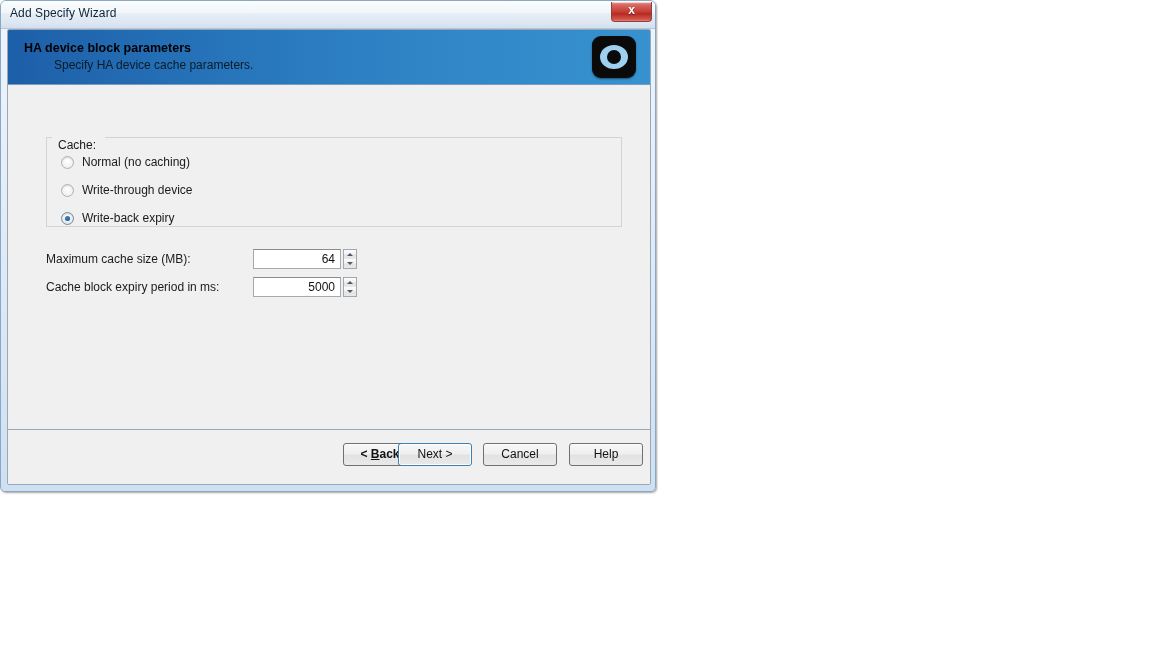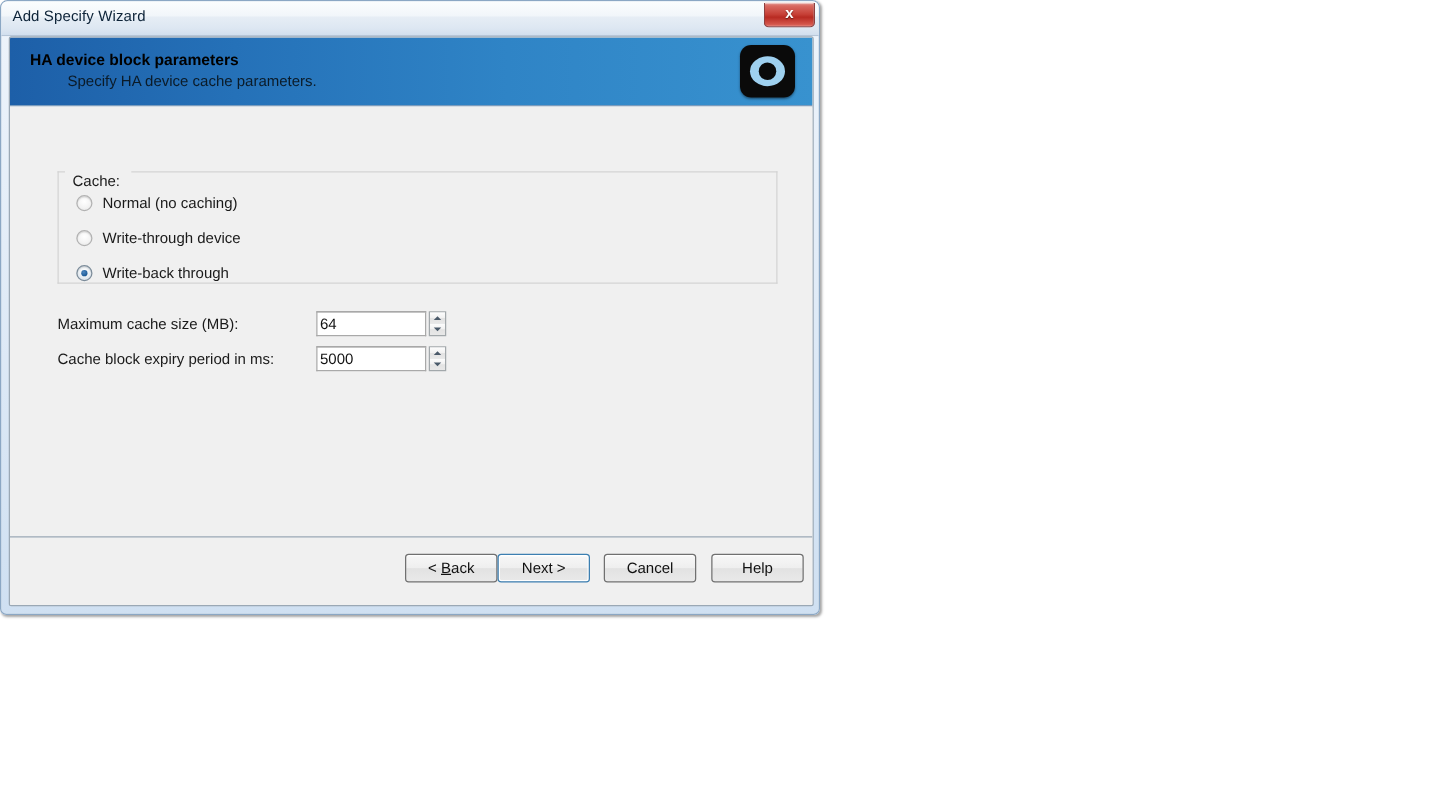--- a/index.html
+++ b/index.html
@@ -264,20 +264,21 @@
     left: 0; top: 0;
     width: 88px;
     height: 20px;
     box-sizing: border-box;
     background: #ffffff;
     border: 1px solid #a9a9a9;
     border-top-color: #8c8c8c;
     font-family: "Liberation Sans", sans-serif;
     font-size: 12px;
     color: #111111;
+    text-align: right;
     padding: 0 5px 0 2px;
     line-height: 18px;
     outline: none;
   }
   .spin-buttons {
     position: absolute;
     left: 90px;
     top: 0;
     width: 14px;
     height: 20px;
@@ -333,21 +334,21 @@
     line-height: 21px;
     cursor: pointer;
     box-shadow: inset 0 1px 0 rgba(255,255,255,0.85);
   }
   .wiz-button.default-btn {
     border: 1px solid #3c7fb1;
     box-shadow: inset 0 0 0 1px #ffffff, inset 0 1px 0 rgba(255,255,255,0.85);
   }
   .wiz-button u { text-decoration: underline; }
 
-  #btn-back   { left: 316px; }
+  #btn-back   { left: 335px; font-weight: bold; }
   #btn-next   { left: 390px; }
   #btn-cancel { left: 475px; }
   #btn-help   { left: 561px; }
 </style>
 </head>
 <body>
 
 <div id="wizard-window">
 
   <div id="title-bar">
@@ -380,21 +381,21 @@
           <span class="radio-label">Normal (no caching)</span>
         </div>
 
         <div class="radio-row" style="top:45px;">
           <span class="radio-mark"></span>
           <span class="radio-label">Write-through device</span>
         </div>
 
         <div class="radio-row checked" style="top:73px;">
           <span class="radio-mark"></span>
-          <span class="radio-label">Write-back through</span>
+          <span class="radio-label">Write-back expiry</span>
         </div>
       </div>
 
       <div class="field-row" style="top:163px;">
         <div class="field-label">Maximum cache size (MB):</div>
         <div class="spin-wrap">
           <input class="spin-input" type="text" value="64" style="">
           <div class="spin-buttons">
             <div class="spin-btn up">
                 <span class="arrow"></span>

